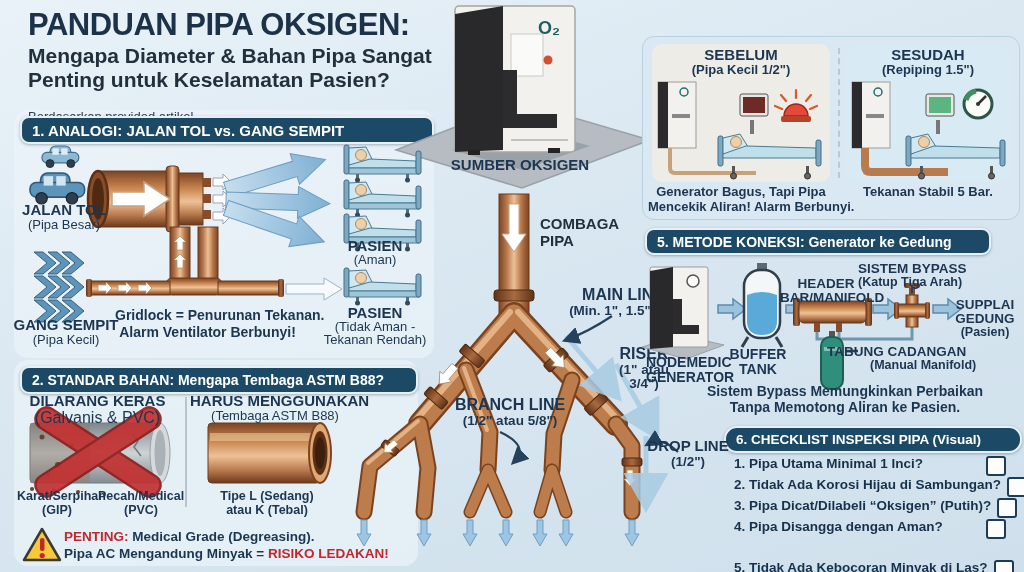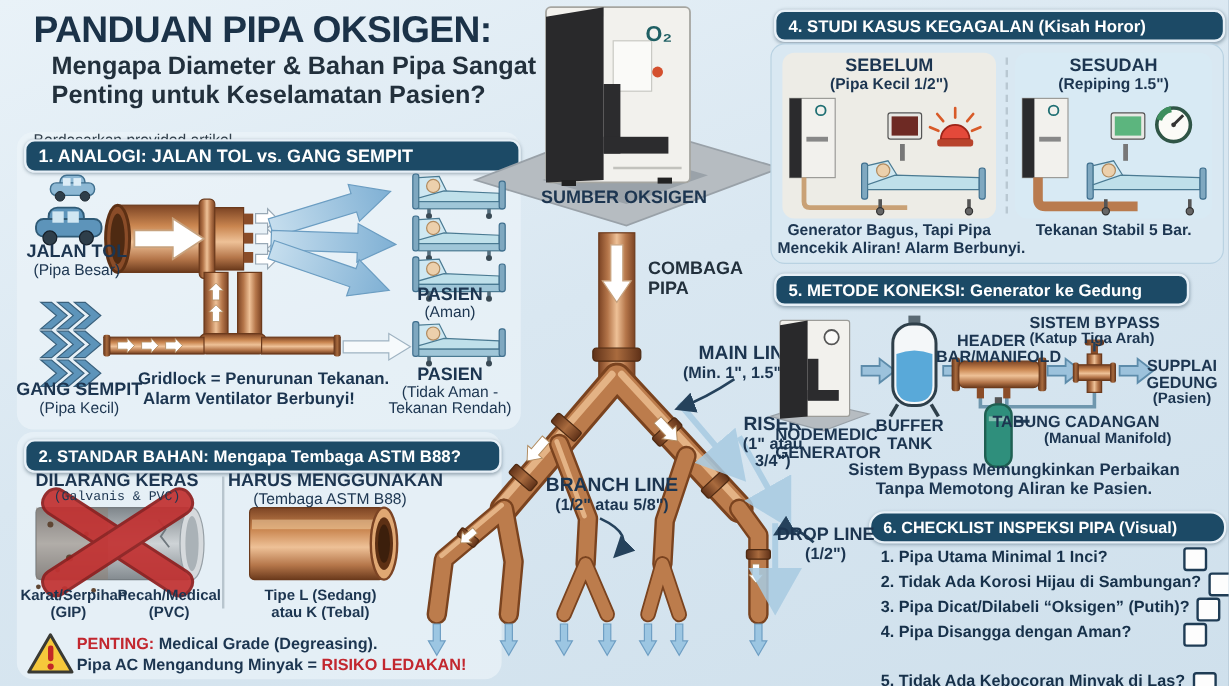--- a/index.html
+++ b/index.html
@@ -6,21 +6,21 @@
   .canvas{position:relative;width:1024px;height:572px;overflow:hidden;
     background:linear-gradient(160deg,#e9f2f8 0%,#d9e7f1 45%,#cfe0ec 100%);
     font-family:"Liberation Sans",sans-serif;color:#1c3550;}
   .panel{position:absolute;background:rgba(236,244,249,.65);border-radius:14px;}
   .sec-header{position:absolute;background:#1c4a66;color:#fff;font-weight:bold;
     border-radius:9px;display:flex;align-items:center;padding:0 10px;
     border:2px solid #e7f0f7;box-shadow:0 1px 3px rgba(20,50,70,.35);white-space:nowrap;}
   .lbl{position:absolute;text-align:center;line-height:1.12;white-space:nowrap;color:#1c3550;}
   .b{font-weight:bold;}
   .t-title{font-size:31px;font-weight:bold;color:#1b3248;letter-spacing:-.5px;}
-  .t-sub{font-size:21px;font-weight:bold;color:#22303c;margin-left:15px;}
+  .t-sub{font-size:21px;font-weight:bold;color:#22303c;}
   .t-src{font-size:13px;color:#33414d;font-weight:normal;}
   .u{text-decoration:underline;cursor:pointer;}
   .red{color:#c2272f;}
   .card{position:absolute;border-radius:10px;}
   .dashed-div{position:absolute;border-left:2px dashed #b9c8d2;}
   .chk-row{position:absolute;left:734px;width:272px;display:flex;align-items:flex-start;
     justify-content:space-between;font-size:13.5px;font-weight:bold;color:#17314a;white-space:nowrap;}
   .chk-box{width:16px;height:16px;background:#fdfdfd;border:2px solid #1f3c55;border-radius:3px;flex:none;margin-left:6px;}
   svg{position:absolute;overflow:visible;}
 </style>
@@ -37,23 +37,20 @@
   <div class="lbl t-sub" style="left:28px;top:68px;text-align:left;">Penting untuk Keselamatan Pasien?</div>
   <div class="lbl t-src" style="left:28px;top:110px;text-align:right;">
     <span>Berdasarkan provided </span><span class="u">artikel</span>
   </div>
 
   <div class="sec-header" style="left:20px;top:116px;width:390px;height:24px;font-size:15px;">
       <span>1. ANALOGI: JALAN TOL vs. GANG SEMPIT</span>
     </div>
   <div class="sec-header" style="left:20px;top:366px;width:374px;height:24px;font-size:14px;">
       <span>2. STANDAR BAHAN: Mengapa Tembaga ASTM B88?</span>
-    </div>
-  <div class="sec-header" style="left:645px;top:8px;width:352px;height:23px;font-size:14px;">
-      <span>4. STUDI KASUS KEGAGALAN (Kisah Horor)</span>
     </div>
   <div class="sec-header" style="left:645px;top:228px;width:322px;height:23px;font-size:14px;">
       <span>5. METODE KONEKSI: Generator ke Gedung</span>
     </div>
   <div class="sec-header" style="left:724px;top:426px;width:274px;height:23px;font-size:13.5px;border-radius:13px;">
       <span>6. CHECKLIST INSPEKSI PIPA (Visual)</span>
     </div>
 
   <svg width="1024" height="572" viewBox="0 0 1024 572" style="left:0;top:0;">
     <defs>
@@ -326,21 +323,21 @@
     <g>
       <rect x="188" y="28" width="112" height="60" rx="4" fill="url(#copperDown)" stroke="#6b3a1c"></rect>
       <rect x="190" y="38" width="108" height="8" fill="#f2cfa2" opacity=".55"></rect>
       <ellipse cx="300" cy="58" rx="11" ry="30" fill="#e0a873" stroke="#7c4424" stroke-width="2"></ellipse>
       <ellipse cx="300" cy="58" rx="7.5" ry="22" fill="#5d3014"></ellipse>
       <ellipse cx="300" cy="58" rx="5" ry="16" fill="#3c1f0c"></ellipse>
     </g>
   </svg>
 
   <div class="lbl b" style="left:20px;top:393px;width:155px;font-size:15px;">DILARANG KERAS</div>
-  <div class="lbl" style="left:20px;top:409px;width:155px;font-size:11px;font-family:Liberation Mono, monospace;">(Galvanis &amp; PVC)</div>
+  <div class="lbl" style="left:20px;top:409px;width:155px;font-size:16px;">(Galvanis &amp; PVC)</div>
   <div class="lbl b" style="left:190px;top:393px;width:170px;font-size:15px;">HARUS MENGGUNAKAN</div>
   <div class="lbl" style="left:190px;top:409px;width:170px;font-size:13px;">(Tembaga ASTM B88)</div>
   <div class="lbl" style="left:17px;top:489px;width:80px;font-size:12.5px;font-weight:600;">Karat/Serpihan</div>
   <div class="lbl" style="left:17px;top:503px;width:80px;font-size:12.5px;font-weight:600;">(GIP)</div>
   <div class="lbl" style="left:98px;top:489px;width:86px;font-size:12.5px;font-weight:600;">Pecah/Medical</div>
   <div class="lbl" style="left:98px;top:503px;width:86px;font-size:12.5px;font-weight:600;">(PVC)</div>
   <div class="lbl" style="left:212px;top:489px;width:110px;font-size:12.5px;font-weight:600;">Tipe L (Sedang)</div>
   <div class="lbl" style="left:212px;top:503px;width:110px;font-size:12.5px;font-weight:600;">atau K (Tebal)</div>
 
   <svg width="40" height="36" viewBox="0 0 40 36" style="left:22px;top:527px;">

